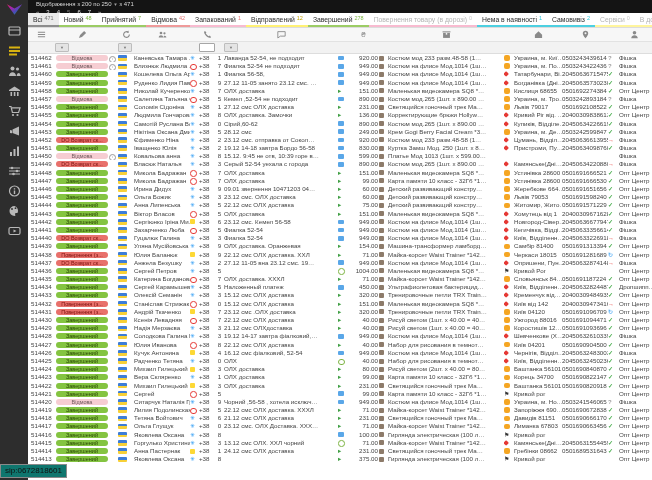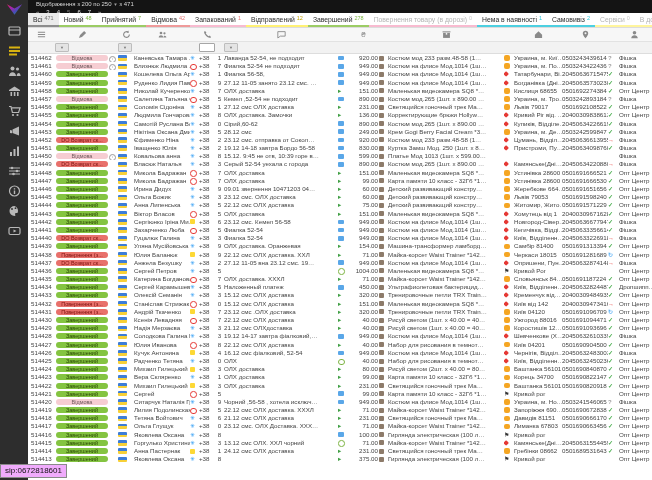--- a/index.html
+++ b/index.html
@@ -69,21 +69,21 @@
 .ship{display:inline-block;}
 .ship.up{width:5.6px;height:5.6px;background:#f5a623;border-radius:2px;margin-top:1.3px;}
 .ship.np{width:4.2px;height:4.2px;background:#e53935;transform:rotate(45deg);margin-top:2px;border-radius:1px;}
 .ship.pk{color:#333;font-size:6px;line-height:8.2px;}
 .trk{font-size:6px;line-height:8.2px;font-weight:bold;}
 .trk.ok{color:#4caf50;}
 .trk.q{color:#9e9e9e;}
 .trk.ret{color:#e53935;}
 .trk.cloud{color:#64b5f6;}
 
-.sip{position:absolute;left:0;bottom:2px;background:#f0abfc;border:1px solid #8a8a8a;padding:1px 4px 2px;font-size:8px;color:#111;z-index:9;}
+.sip{position:absolute;left:0;bottom:2px;background:#0f766e;border:1px solid #8a8a8a;padding:1px 4px 2px;font-size:8px;color:#111;z-index:9;}
 </style>
 </head>
 <body>
 
 <div class="app">
   <div class="sidebar">
     <div class="logo">
       <svg viewBox="0 0 20 15">
           <defs>
             <linearGradient id="lg" x1="0" y1="0" x2="1" y2="1">

